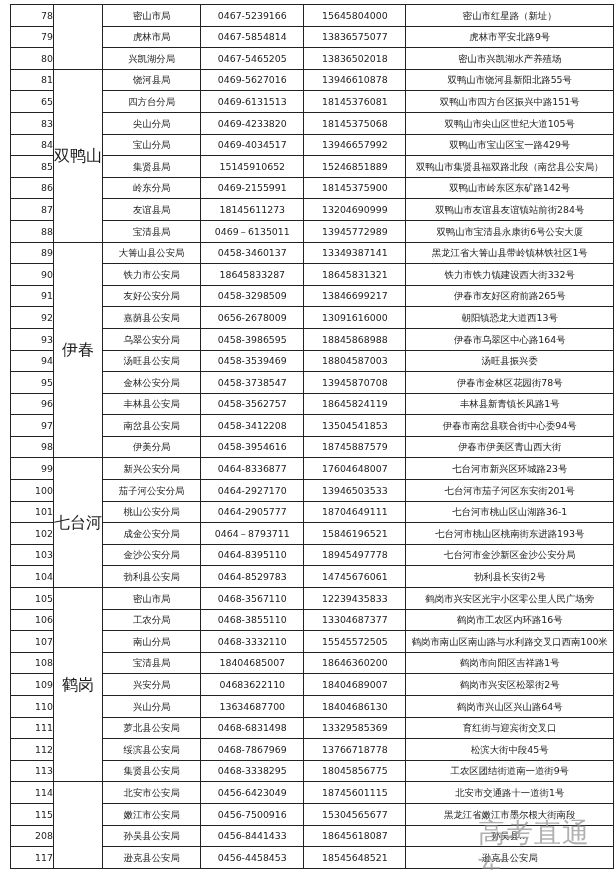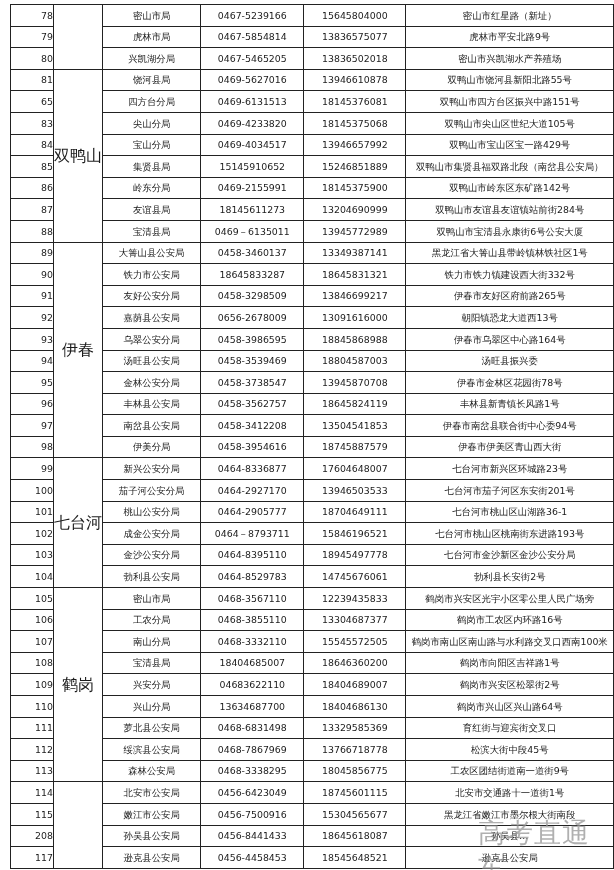--- a/index.html
+++ b/index.html
@@ -273,21 +273,21 @@
       </tr>
       <tr>
         <td class="no">112</td>
         <td>绥滨县公安局</td>
         <td>0468-7867969</td>
         <td>13766718778</td>
         <td>松滨大街中段45号</td>
       </tr>
       <tr>
         <td class="no">113</td>
-        <td>森林公安局</td>
+        <td>集贤县公安局</td>
         <td>0468-3338295</td>
         <td>18045856775</td>
         <td>工农区团结街道南一道街9号</td>
       </tr>
       <tr>
         <td class="no">114</td>
         <td class="city" rowspan="4"></td>
         <td>北安市公安局</td>
         <td>0456-6423049</td>
         <td>18745601115</td>

